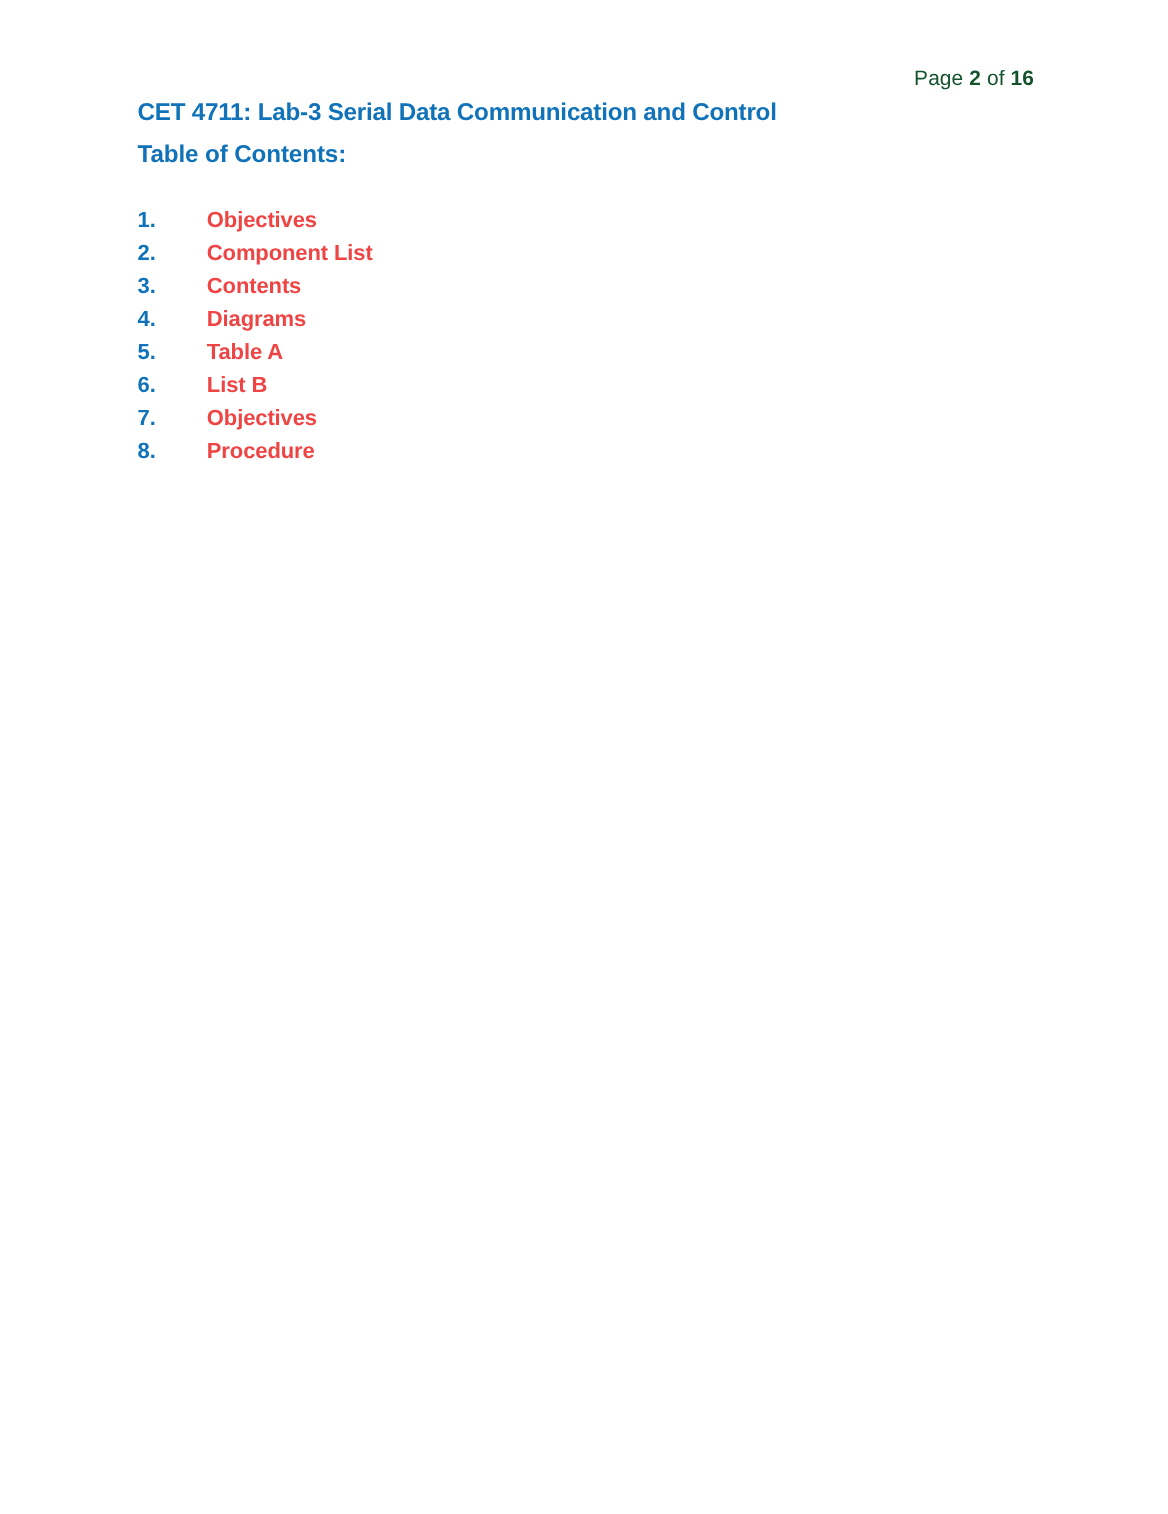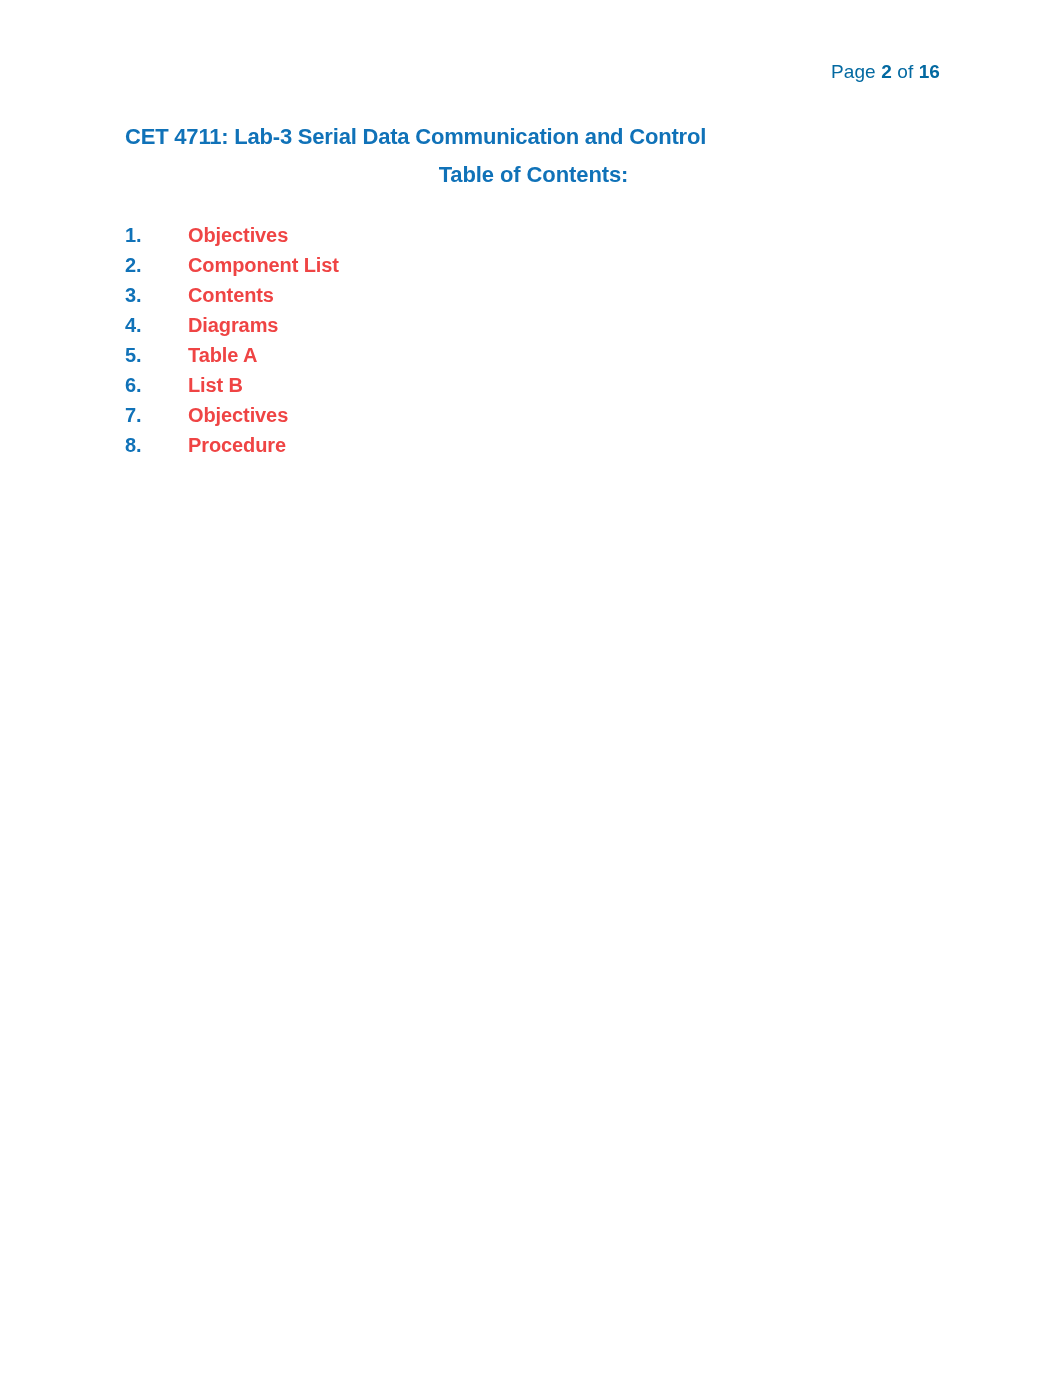--- a/index.html
+++ b/index.html
@@ -22,60 +22,58 @@
     background: #ffffff;
   }
 
   
   .page-header {
     position: absolute;
     top: 60px;
     left: 0;
     right: 122px;
     text-align: right;
-    color: #0369a1;
+    color: #14532d;
     font-size: 19px;
     line-height: 24px;
     letter-spacing: 0.1px;
     white-space: nowrap;
   }
   .page-header .hdr-num {
     font-weight: bold;
   }
   .page-header .hdr-word {
     font-weight: normal;
   }
 
   
   .doc-body {
     position: absolute;
     left: 125px;
     top: 88px;
     right: 120px;
-    margin-top: 35px;
   }
 
   .doc-title {
     color: #1072B8;
     font-weight: bold;
     font-size: 22px;
     line-height: 28px;
     letter-spacing: -0.2px;
     margin: 0 0 5px 0;
     white-space: nowrap;
   }
 
   .toc-heading {
     color: #1072B8;
     font-weight: bold;
     font-size: 22px;
     line-height: 28px;
     letter-spacing: -0.1px;
     margin: 10px 0 0 0;
-    text-align: center;
   }
 
   .toc-spacer {
     height: 31px;
   }
 
   .toc-list {
     list-style: none;
     margin: 0;
     padding: 0;

